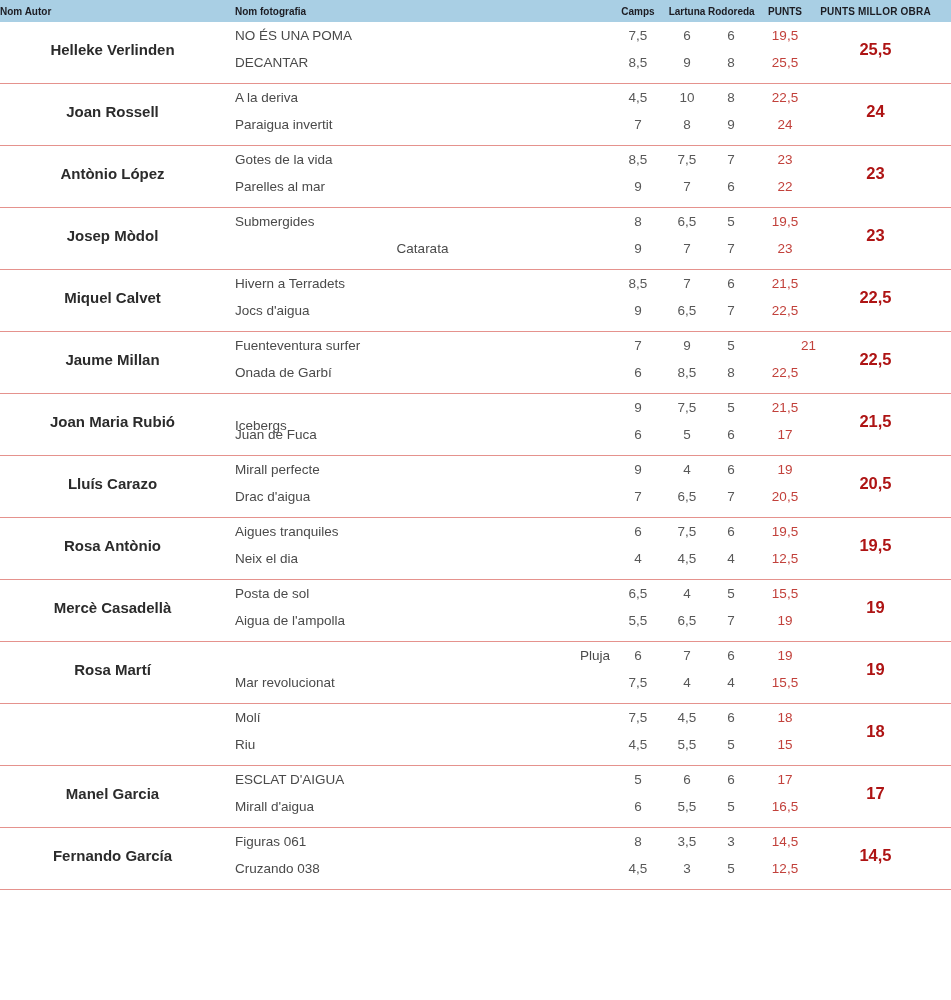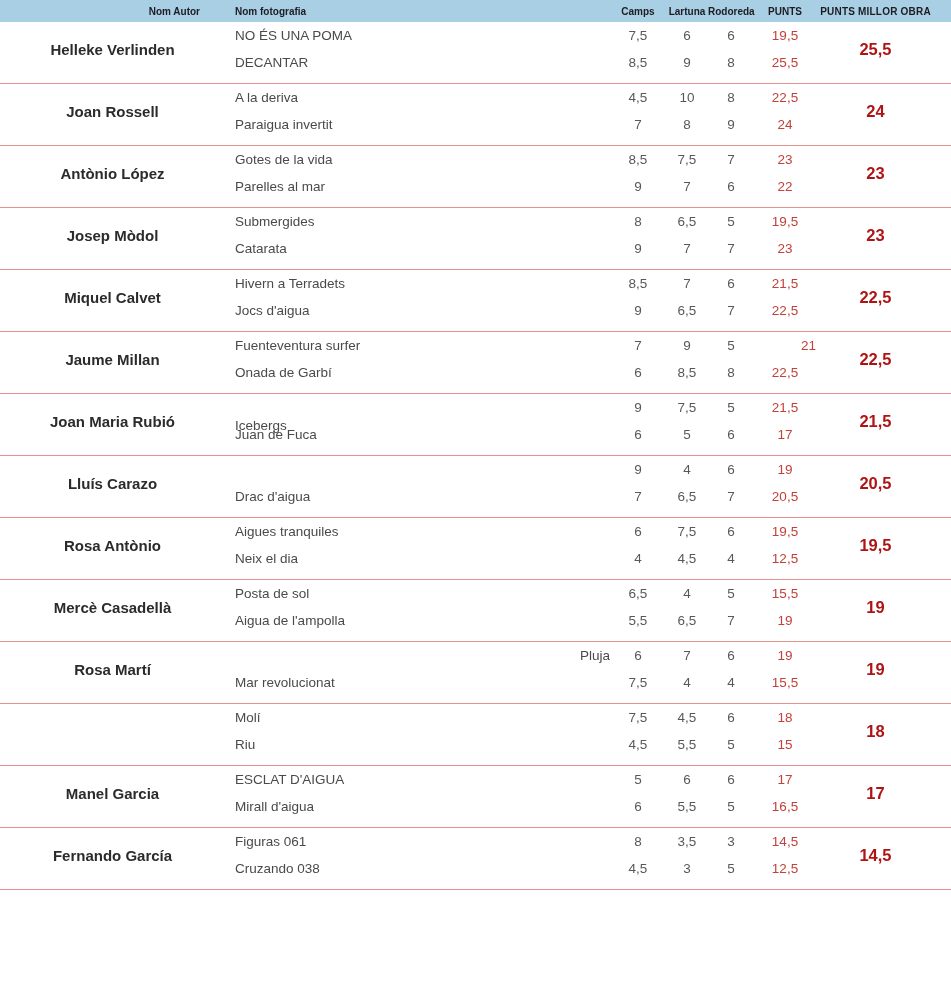--- a/index.html
+++ b/index.html
@@ -14,21 +14,21 @@
   .hdr {
     display:grid;
     grid-template-columns:225px 385px 56px 42px 46px 62px 1fr;
     height:22px;
     background:var(--header-bg, #a9cfe4);
     align-items:center;
     font-size:10px;
     font-weight:bold;
     color:var(--header-text, #1c1c22);
   }
-  .hc.author-h { text-align:right; padding-right:25px; }
+  .hc.author-h { text-align:left; padding-right:25px; }
   .hc.photo-h  { text-align:left; padding-left:10px; }
   .hc.num-h    { text-align:center; }
   .hc.best-h   { text-align:center; padding-right:16px; letter-spacing:0.2px; }
 
   .block {
     display:grid;
     grid-template-columns:225px 385px 56px 42px 46px 62px 1fr;
     grid-template-rows:27px 27px;
     height:62px;
     padding-top:0;
@@ -124,21 +124,21 @@
         <div class="punts" style="grid-area: 2 / 6;">22</div>
         <div class="best">23</div>
       </div>
       <div class="block">
         <div class="author">Josep Mòdol</div>
         <div class="photo" style="grid-area: 1 / 2;">Submergides</div>
         <div class="score" style="grid-area: 1 / 3;">8</div>
         <div class="score" style="grid-area: 1 / 4;">6,5</div>
         <div class="score" style="grid-area: 1 / 5;">5</div>
         <div class="punts" style="grid-area: 1 / 6;">19,5</div>
-        <div class="photo" style="grid-area: 2 / 2;">Catarata</div>
+        <div class="photo" style="grid-area: 2 / 2; text-align: center;">Catarata</div>
         <div class="score" style="grid-area: 2 / 3;">9</div>
         <div class="score" style="grid-area: 2 / 4;">7</div>
         <div class="score" style="grid-area: 2 / 5;">7</div>
         <div class="punts" style="grid-area: 2 / 6;">23</div>
         <div class="best">23</div>
       </div>
       <div class="block">
         <div class="author">Miquel Calvet</div>
         <div class="photo" style="grid-area: 1 / 2;">Hivern a Terradets</div>
         <div class="score" style="grid-area: 1 / 3;">8,5</div>
@@ -175,20 +175,21 @@
         <div class="punts" style="grid-area: 1 / 6;">21,5</div>
         <div class="photo" style="grid-area: 2 / 2;">Juan de Fuca</div>
         <div class="score" style="grid-area: 2 / 3;">6</div>
         <div class="score" style="grid-area: 2 / 4;">5</div>
         <div class="score" style="grid-area: 2 / 5;">6</div>
         <div class="punts" style="grid-area: 2 / 6;">17</div>
         <div class="best">21,5</div>
       </div>
       <div class="block">
         <div class="author">Lluís Carazo</div>
+        <div class="photo" style="grid-area: 1 / 2;">Mirall perfecte</div>
         <div class="score" style="grid-area: 1 / 3;">9</div>
         <div class="score" style="grid-area: 1 / 4;">4</div>
         <div class="score" style="grid-area: 1 / 5;">6</div>
         <div class="punts" style="grid-area: 1 / 6;">19</div>
         <div class="photo" style="grid-area: 2 / 2;">Drac d'aigua</div>
         <div class="score" style="grid-area: 2 / 3;">7</div>
         <div class="score" style="grid-area: 2 / 4;">6,5</div>
         <div class="score" style="grid-area: 2 / 5;">7</div>
         <div class="punts" style="grid-area: 2 / 6;">20,5</div>
         <div class="best">20,5</div>

